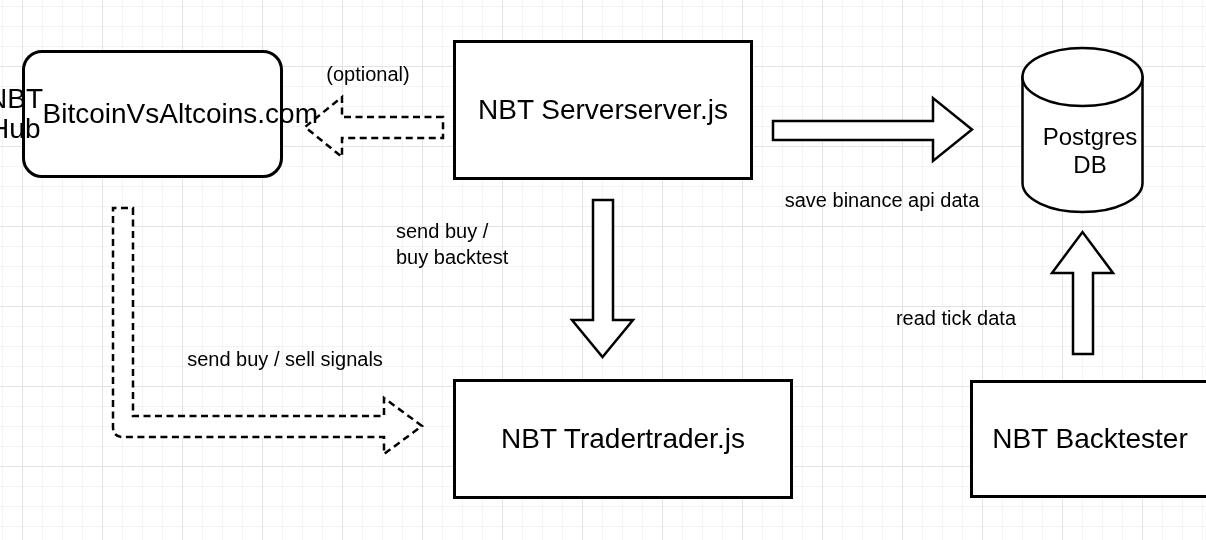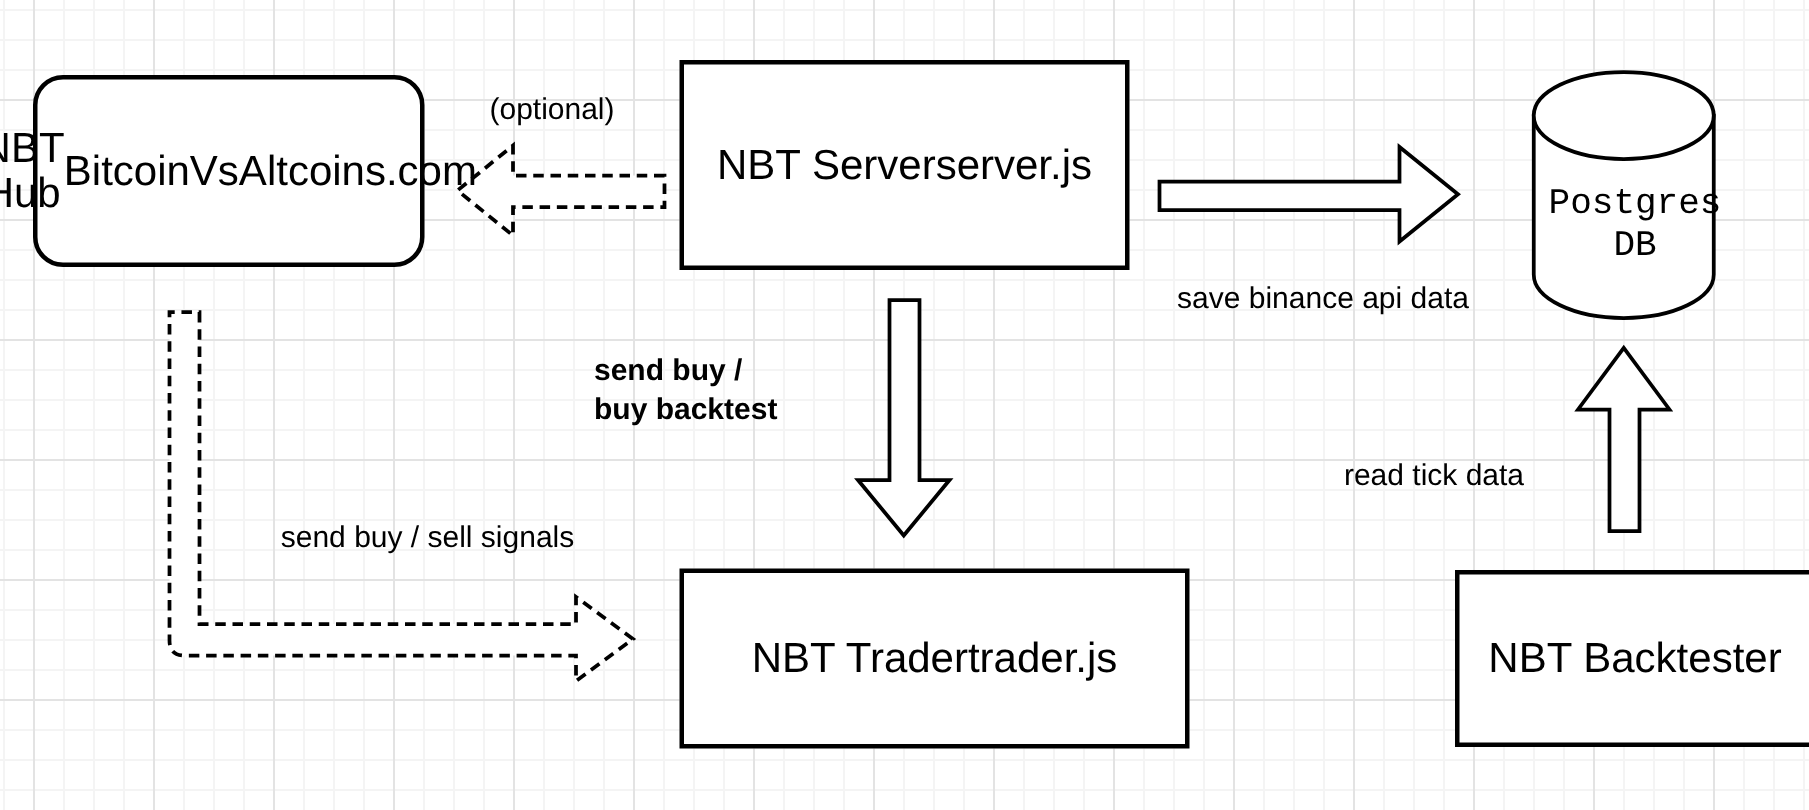--- a/index.html
+++ b/index.html
@@ -40,31 +40,30 @@
   #node-hub        { left: 22px;  top: 50px;  width: 261px; height: 128px; border-radius: 20px; }
   #node-server     { left: 453px; top: 40px;  width: 300px; height: 140px; }
   #node-trader     { left: 453px; top: 379px; width: 340px; height: 120px; }
   #node-backtester { left: 970px; top: 380px; width: 240px; height: 118px; }
   .cylinder-text {
     position: absolute;
     left: 1022px; top: 123px; width: 136px;
     text-align: center;
     font-size: 24px;
     line-height: 28px;
-    font-family: Liberation Mono, monospace;
   }
   .cylinder-text span, .node span { display: block; }
   .note {
     position: absolute;
     font-size: 20px;
     white-space: nowrap;
   }
   .note.centered { transform: translate(-50%, -50%); }
   #note-optional       { left: 368px; top: 74px; }
-  #note-send-buy-buy   { left: 396px; top: 234px; line-height: 26px; transform: none; font-weight: bold; }
+  #note-send-buy-buy   { left: 396px; top: 218px; line-height: 26px; transform: none; }
   #note-send-buy-buy span { display: block; }
   #note-send-buy-sell  { left: 285px; top: 359px; }
   #note-save-binance   { left: 882px; top: 200px; }
   #note-read-tick      { left: 956px; top: 318px; }
   .solid-arrow  { fill: #ffffff; stroke: #000000; stroke-width: 2.5; }
   .dashed-arrow { fill: #ffffff; stroke: #000000; stroke-width: 2.5; stroke-dasharray: 7 4.5; }
   .cyl { fill: #ffffff; stroke: #000000; stroke-width: 2.5; }
 </style>
 </head>
 <body>

